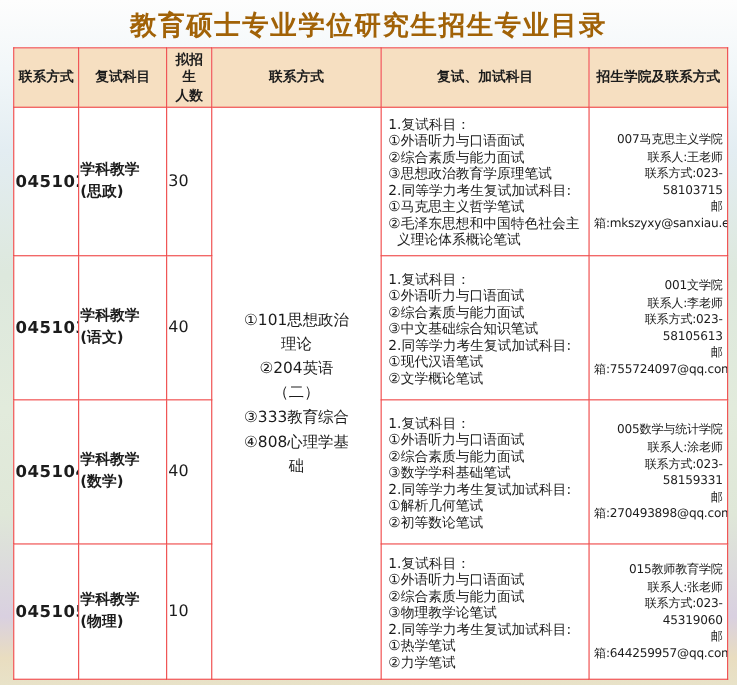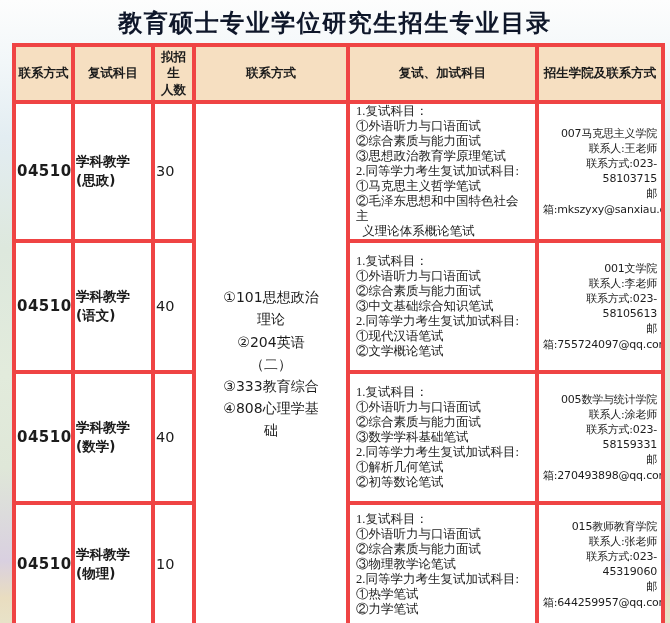--- a/index.html
+++ b/index.html
@@ -6,42 +6,42 @@
   body{
     width:670px;height:623px;position:relative;overflow:hidden;
     font-family:"DejaVu Sans","Liberation Sans",sans-serif;
     background:linear-gradient(180deg,
       #fdfdfd 0%, #f2f7f9 10%, #e3edf2 22%,
       #dde8dd 40%, #e2ebdc 60%, #dfe7d8 75%,
       #d9d0e0 90%, #e9ddc0 96%, #e8e2c8 100%);
   }
   .title{
     margin:0;padding-top:7px;text-align:center;
-    color:#0f172a;font-size:24px;font-weight:bold;letter-spacing:1.5px;
+    color:#a16207;font-size:24px;font-weight:bold;letter-spacing:1.5px;
     font-family:"DejaVu Sans","Liberation Sans",sans-serif;
   }
   table.catalog{
     position:absolute;left:12px;top:43px;width:649px;
     border-collapse:collapse;table-layout:fixed;
     background:#ffffff;
   }
   .catalog th,.catalog td{
-    border:4px solid #ef4444;overflow:hidden;color:#1c1c1c;margin-left:28px;
+    border:1px solid #ef4444;overflow:hidden;color:#1c1c1c;margin-left:28px;
   }
   .catalog th{
     background:#f6dfc1;font-size:12.5px;font-weight:bold;text-align:center;
     white-space:pre-line;line-height:1.3;padding:2px;
   }
   thead tr{height:54px;}
   tr.r1{height:135px;} tr.r2{height:131px;} tr.r3{height:131px;} tr.r4{height:123px;}
   td.code{font-weight:bold;font-size:15px;text-align:center;letter-spacing:.5px;}
   td.name{font-weight:bold;font-size:13.5px;text-align:left;white-space:pre-line;line-height:1.45;}
   td.quota{font-size:14.5px;text-align:left;}
   td.initial{font-size:14px;padding:0 24px;white-space:pre-line;line-height:1.58;vertical-align:middle;text-align:center;}
-  td.retest{font-size:12.5px;padding:0 6px;white-space:pre-wrap;line-height:1.2;vertical-align:middle;text-align:left;font-family:Liberation Serif, serif;}
+  td.retest{font-size:12.5px;padding:0 6px;white-space:pre-wrap;line-height:1.2;vertical-align:middle;text-align:left;}
   td.contact{font-size:11px;padding:0 4px;white-space:pre-line;line-height:1.38;vertical-align:middle;text-align:right;letter-spacing:-0.2px;}
 </style>
 </head>
 <body>
 
 <div class="page">
   <h1 class="title">教育硕士专业学位研究生招生专业目录</h1>
 
   <table class="catalog">
     <colgroup>

